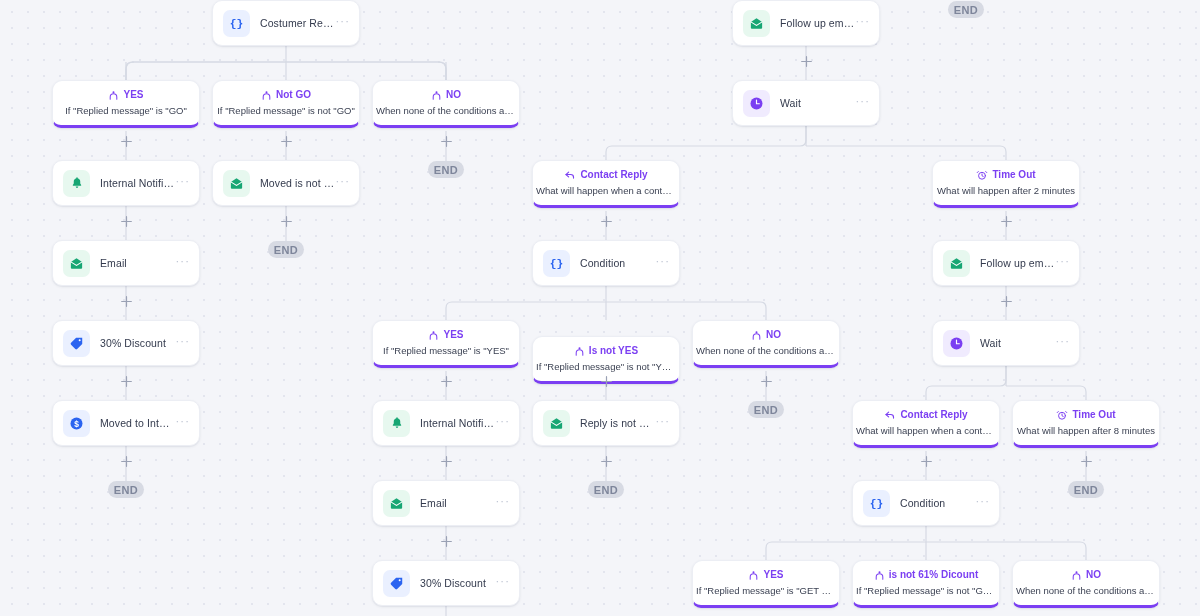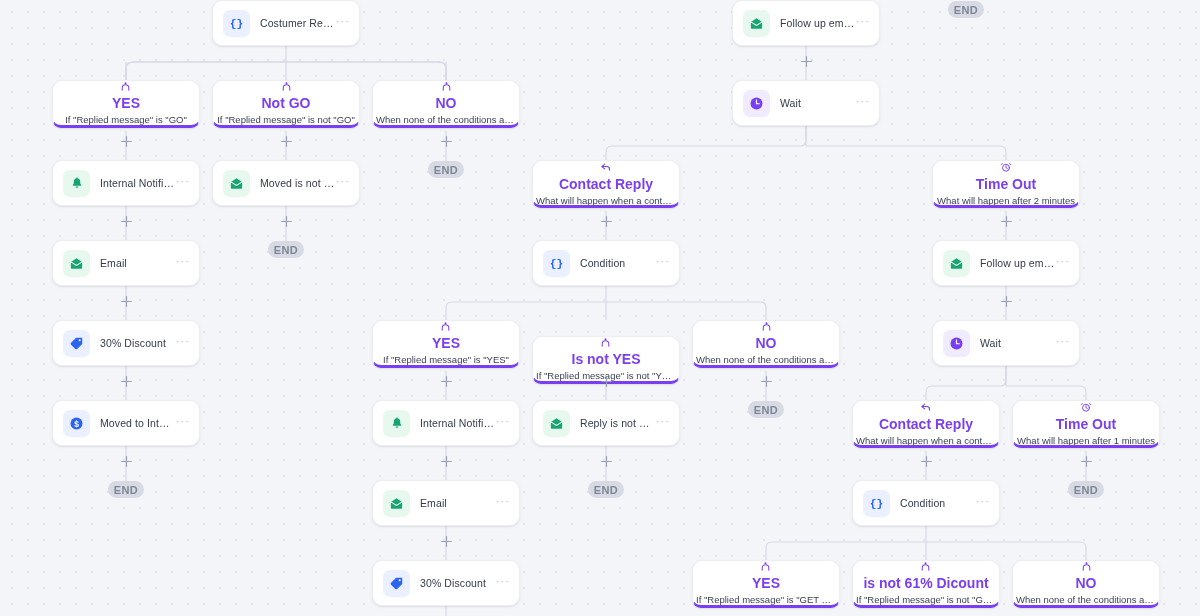--- a/index.html
+++ b/index.html
@@ -91,26 +91,25 @@
     align-items: center;
     justify-content: center;
     padding: 0 6px;
     border-bottom: 3px solid #7b3ff2;
     border-radius: 10px 10px 9px 9px;
   }
   .node.branch .btitle {
     display: flex;
     align-items: center;
     gap: 4px;
-    font-size: 14px;
+    font-size: 10px;
     font-weight: bold;
     color: #7b3ff2;
     line-height: 1;
     margin-bottom: 5px;
-    flex-direction: column;
   }
   .node.branch .bsub {
     font-size: 9.5px;
     color: #3c4253;
     line-height: 1.1;
     text-align: center;
     white-space: nowrap;
     overflow: hidden;
     text-overflow: ellipsis;
     max-width: 140px;
@@ -485,21 +484,21 @@
         <div class="btitle">
           <span style="display: flex;">
             <svg width="12" height="12" viewBox="0 0 16 16" fill="none" stroke="#7b3ff2" stroke-width="1.3" stroke-linecap="round">
               <circle cx="8" cy="9" r="4.6"></circle>
               <path d="M8 6.6V9l1.7 1"></path>
               <path d="M3.1 3.3 1.6 4.8M12.9 3.3l1.5 1.5"></path>
             </svg>
           </span>
           <span>Time Out</span>
         </div>
-        <div class="bsub">What will happen after 1 minutes</div>
+        <div class="bsub">What will happen after 8 minutes</div>
       </div>
       <div class="node branch" style="left: 692px; top: 560px;">
         <div class="btitle">
           <span style="display: flex;">
             <svg width="11" height="11" viewBox="0 0 16 16" fill="none" stroke="#7b3ff2" stroke-width="1.5" stroke-linecap="round">
               <path d="M3.2 13.5V10c0-2.4 2-4.5 4.8-4.5S12.8 7.6 12.8 10v3.5"></path>
               <circle cx="8" cy="3.3" r="1.5" fill="#7b3ff2" stroke="none"></circle>
             </svg>
           </span>
           <span>YES</span>

